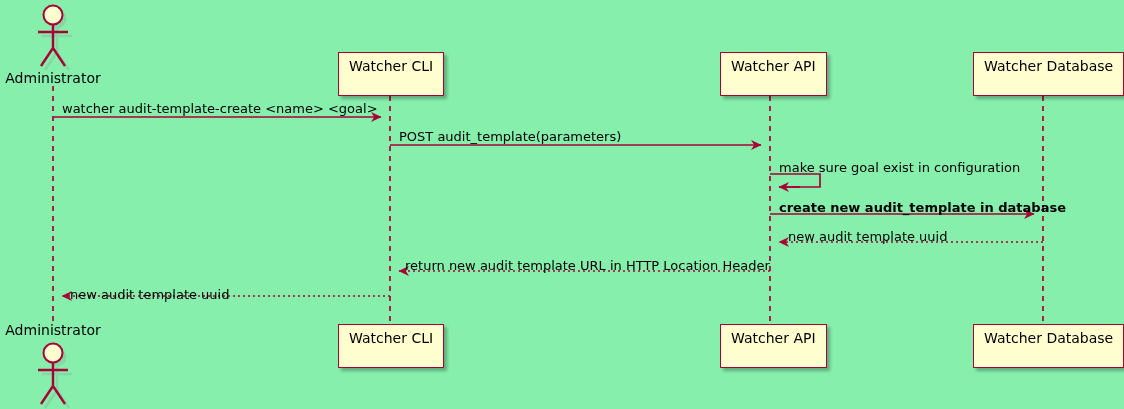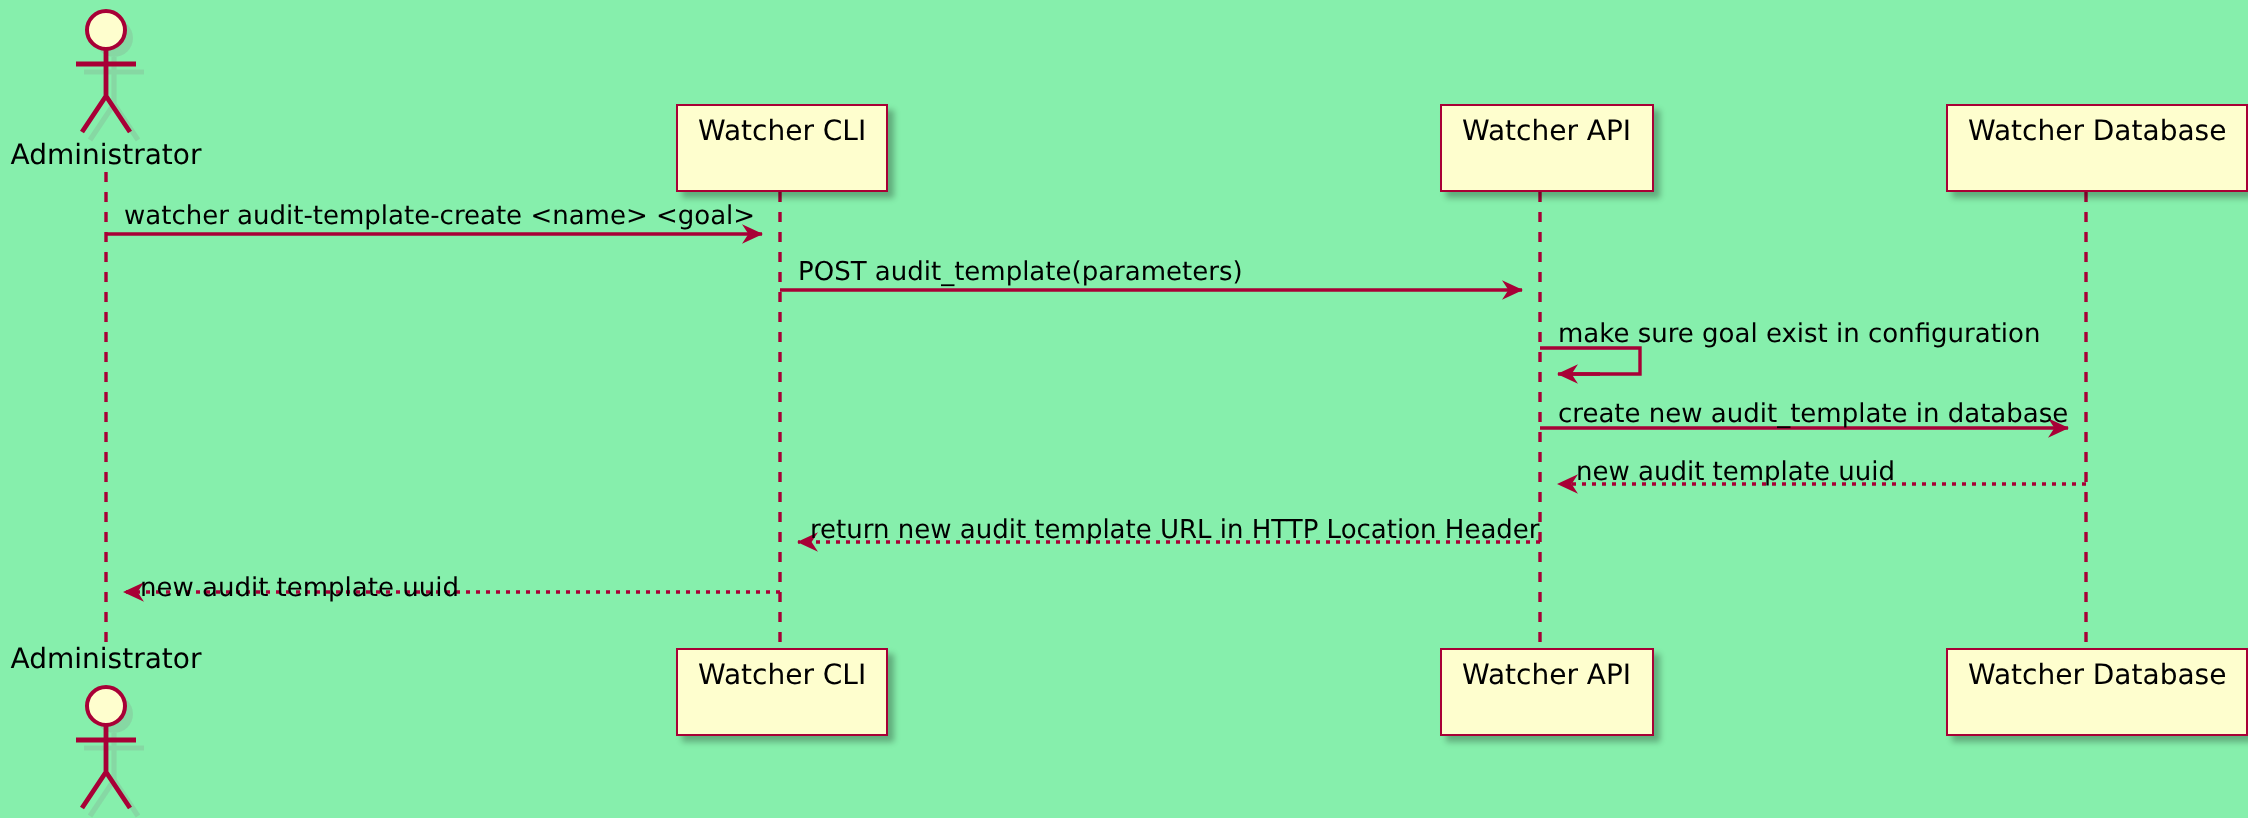--- a/index.html
+++ b/index.html
@@ -126,21 +126,21 @@
   <div class="participant" style="left:720px; top:324px;">Watcher API</div>
 
   <div class="participant" style="left:973px; top:324px;">Watcher Database</div>
 
   <div class="msg-label" style="left:62px; top:101px;">watcher audit-template-create &lt;name&gt; &lt;goal&gt;</div>
 
   <div class="msg-label" style="left:779px; top:160px;">make sure goal exist in configuration</div>
 
   <div class="msg-label" style="left:399px; top:129px;">POST audit_template(parameters)</div>
 
-  <div class="msg-label" style="left:779px; top:200px;">create new audit_template in database</div>
+  <div class="msg-label" style="left:779px; top:200px;font-weight:bold;">create new audit_template in database</div>
 
   <div class="msg-label" style="left:788px; top:229px;">new audit template uuid</div>
 
   <div class="msg-label" style="left:405px; top:258px;">return new audit template URL in HTTP Location Header</div>
 
   <div class="msg-label" style="left:70px; top:287px;">new audit template uuid</div>
 
 </div>
 
 </body></html>

